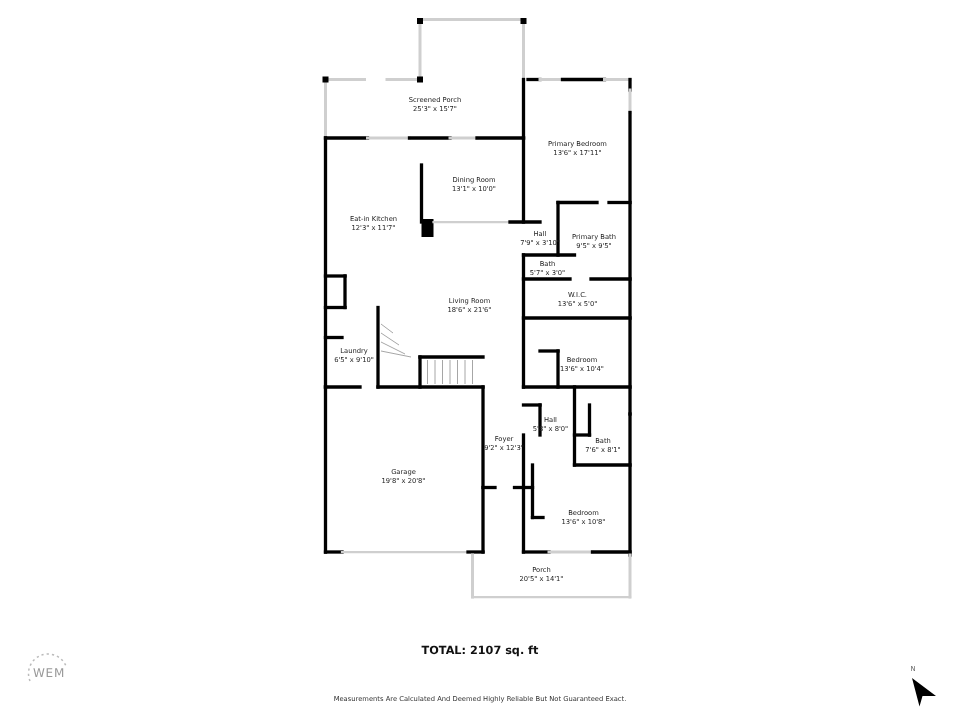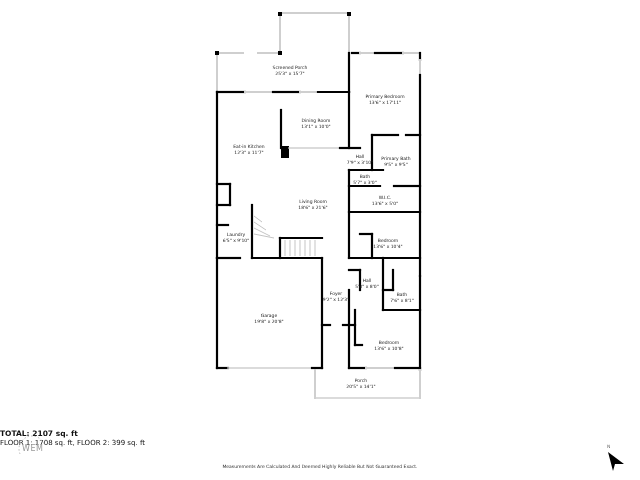--- a/index.html
+++ b/index.html
@@ -1,20 +1,20 @@
 <!DOCTYPE html>
 <html><head>
 <meta charset="utf-8">
 <style>
   html,body{margin:0;padding:0;background:#ffffff;}
   body{width:640px;height:480px;position:relative;overflow:hidden;font-family:"DejaVu Sans","Liberation Sans",sans-serif;color:#111;}
   #plan{position:absolute;left:0;top:0;}
   .room-label{position:absolute;text-align:center;font-size:4.5px;line-height:5.5px;color:#222;white-space:nowrap;transform:translateX(-50%);}
   .room-label span{display:block;}
-  .summary{position:absolute;left:0;width:640px;font-size:7px;line-height:8.5px;color:#111;}
+  .summary{position:absolute;left:0;width:640px;text-align:center;font-size:7px;line-height:8.5px;color:#111;}
   .summary .total{font-weight:bold;font-size:7.5px;}
   .disclaimer{position:absolute;left:0;width:640px;top:464px;text-align:center;font-size:4.5px;color:#333;}
   .logo{position:absolute;left:14px;top:432px;width:36px;height:36px;}
   .logo-text{position:absolute;left:22px;top:444px;font-size:8px;color:#999;letter-spacing:0.5px;}
   .north{position:absolute;left:604px;top:450px;}
   .north-label{position:absolute;left:607px;top:444px;font-size:4.5px;color:#666;}
 </style>
 </head>
 <body>
 
@@ -189,21 +189,20 @@
       <span>13'6" x 10'8"</span>
     </div>
     <div class="room-label" style="left: 361px; top: 378px;">
       <span>Porch</span>
       <span>20'5" x 14'1"</span>
     </div>
   </div>
 
 <div class="summary" style="top:430px;">
   <div class="total">TOTAL: 2107 sq. ft</div>
-  <div>FLOOR 1: 1708 sq. ft, FLOOR 2: 399 sq. ft</div>
 </div>
 
 <div class="disclaimer">Measurements Are Calculated And Deemed Highly Reliable But Not Guaranteed Exact.</div>
 
 <svg class="logo" viewBox="0 0 36 36">
   <path d="M6 22 A13 13 0 0 1 30 12" fill="none" stroke="#bbb" stroke-width="1" stroke-dasharray="1.5 2"></path>
 </svg>
 <div class="logo-text">WEM</div>
 
 <div class="north-label">N</div>

